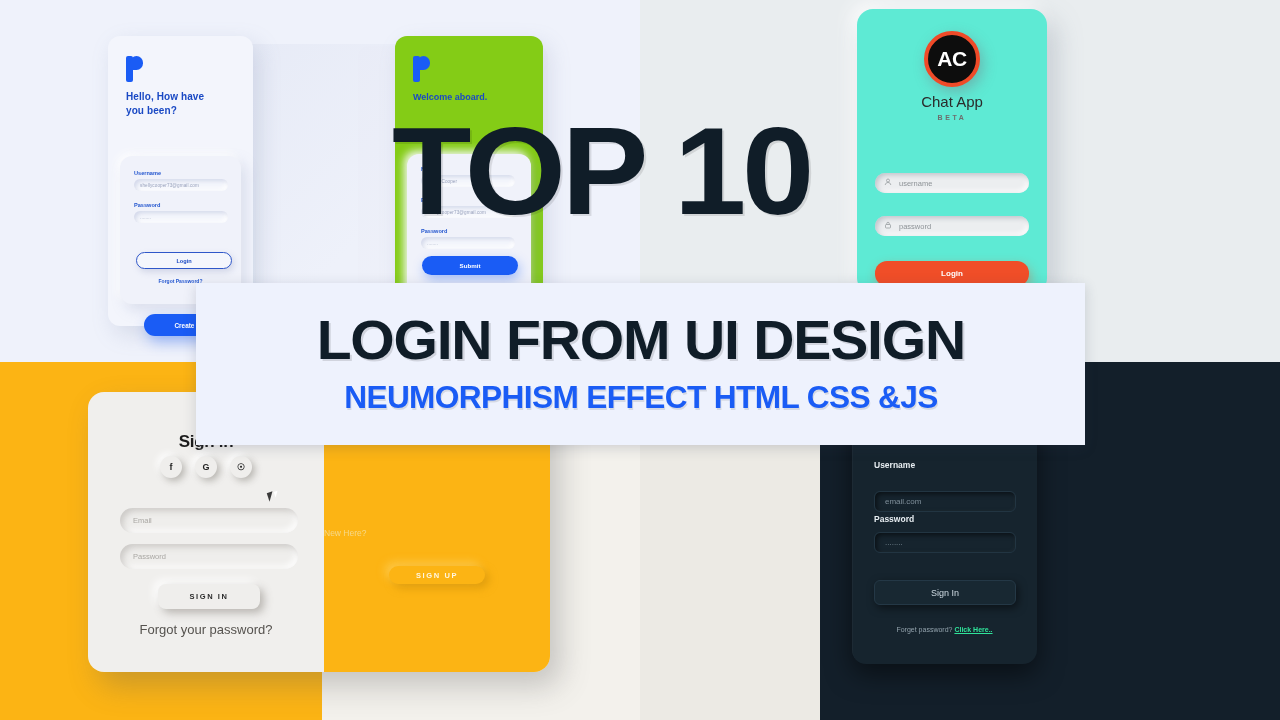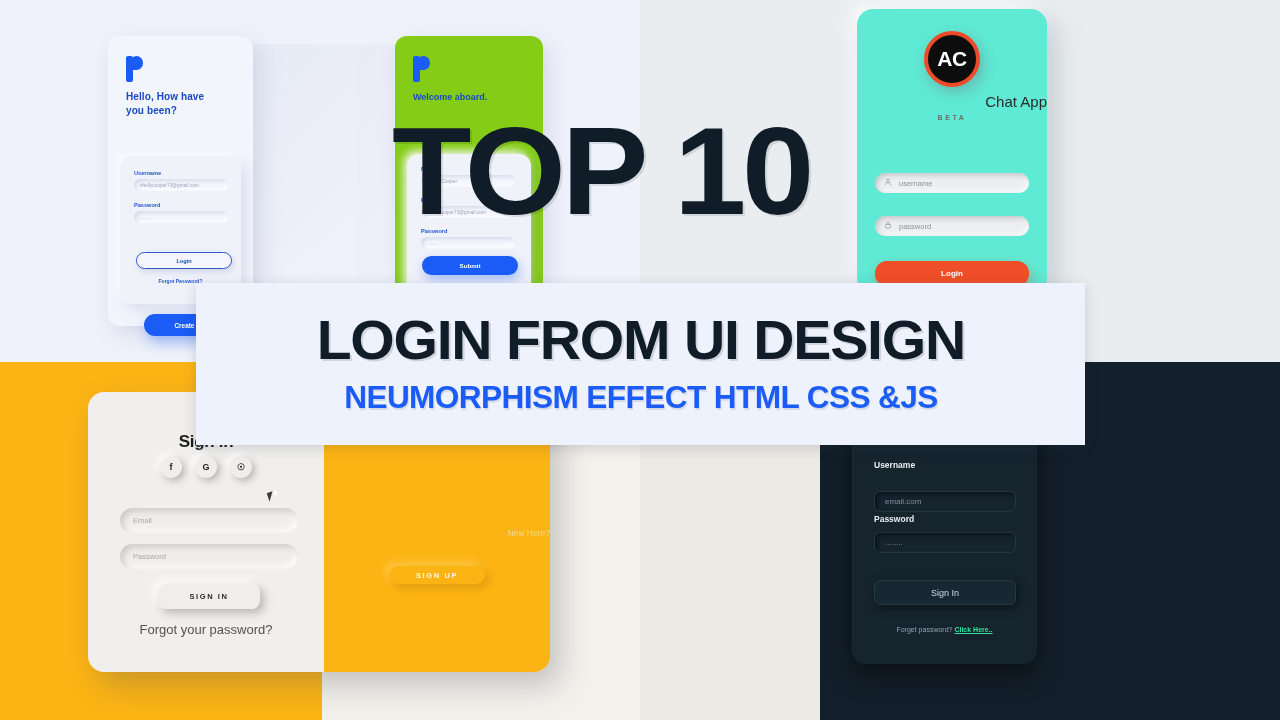--- a/index.html
+++ b/index.html
@@ -107,21 +107,21 @@
   }
   #ac-logo {
     position:absolute; left:50%; top:22px; transform:translateX(-50%);
     width:56px; height:56px; border-radius:50%;
     background:#0d0d0d; border:4px solid #ef4a28;
     display:flex; align-items:center; justify-content:center;
     color:#fff; font-weight:700; font-size:21px; letter-spacing:-.5px;
     box-shadow: 3px 5px 14px rgba(120,120,130,.45);
   }
   #chat-title {
-    position:absolute; top:84px; width:100%; text-align:right;
+    position:absolute; top:84px; width:100%; text-align:center;
     font-size:15px; color:#2b2b2b; font-weight:400;
   }
   #chat-beta {
     position:absolute; top:105px; width:100%; text-align:center;
     font-size:7px; color:#6d6d6d; letter-spacing:2.6px; font-weight:600;
   }
   .neu-input {
     position:absolute; left:18px; width:154px; height:20px; border-radius:10px;
     background:#eceef0;
     box-shadow: inset 2px 2px 5px rgba(160,165,175,.6), inset -2px -2px 5px rgba(255,255,255,.95);
@@ -177,21 +177,21 @@
   }
   #bl-forgot {
     position:absolute; top:230px; width:100%; text-align:center;
     font-size:13px; color:#55524e;
   }
   #gf-title {
     position:absolute; top:78px; width:100%; text-align:center;
     color:#fff; font-weight:700; font-size:16.5px; line-height:1.28;
   }
   #gf-sub {
-    position:absolute; top:136px; width:100%; text-align:right;
+    position:absolute; top:136px; width:100%; text-align:left;
     color:#f6d98a; font-size:8.5px;
   }
   #gf-signup {
     position:absolute; left:50%; transform:translateX(-50%); top:174px;
     width:96px; height:18px; border-radius:12px; background:#fcb414;
     display:flex; align-items:center; justify-content:center;
     color:#fff6e0; font-size:7.5px; font-weight:700; letter-spacing:1.6px;
     box-shadow: 4px 4px 9px rgba(205,144,10,.6), -4px -4px 9px rgba(255,208,90,.7);
   }
   #cursor {

